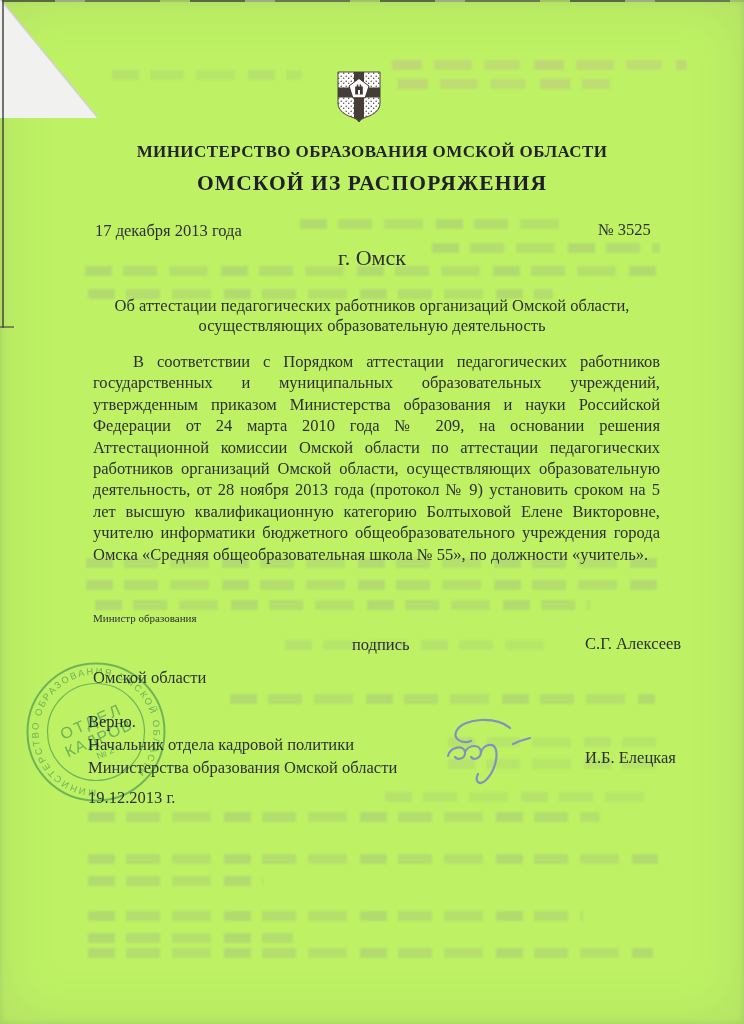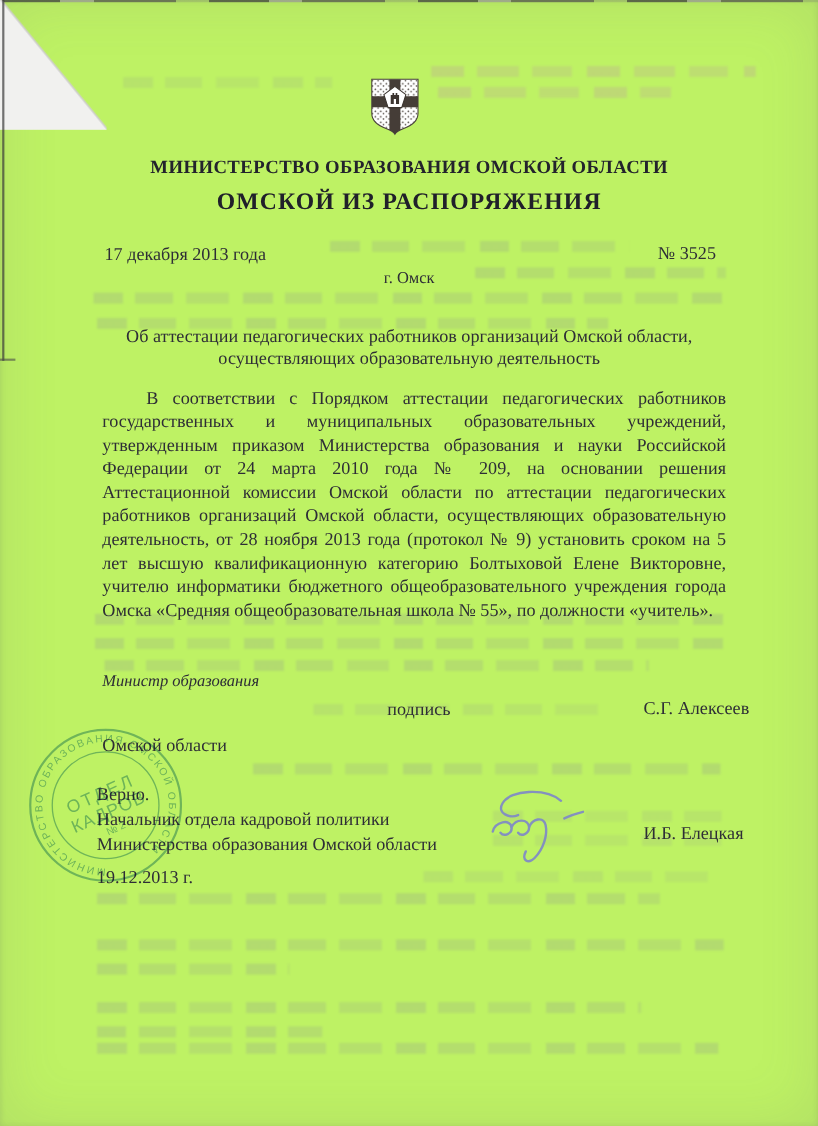--- a/index.html
+++ b/index.html
@@ -18,25 +18,25 @@
   .left-edge-tick{position:absolute;left:0;top:326px;width:14px;height:2px;background:#4a4a4a;opacity:.6;}
   .corner-fold{position:absolute;left:0;top:0;width:97px;height:118px;
     background:linear-gradient(to bottom left, rgba(0,0,0,0) 48.5%, #cfcfcb 49.5%, #f1f1ef 50.5%);}
   
   .abs{position:absolute;}
   .center{text-align:center;}
   .ministry{left:60px;top:142px;width:624px;font-weight:bold;font-size:17px;letter-spacing:.4px;color:#23232c;}
   .doc-title{left:60px;top:171px;width:624px;font-weight:bold;font-size:21.5px;letter-spacing:1.1px;color:#20202a;}
   .date-line{left:95px;top:221px;font-size:16.5px;}
   .doc-number{left:598px;top:220px;font-size:16.5px;}
-  .city{left:60px;top:245px;width:624px;font-size:15px;}
+  .city{left:60px;top:245px;width:624px;font-size:22px;}
   .subject{left:92px;top:296px;width:560px;font-size:16.5px;line-height:19.5px;}
   .body-text{left:93px;top:351px;width:567px;font-size:16.5px;line-height:21.4px;
     text-align:justify;text-indent:40px;}
-  .sig-pos1{left:93px;top:612px;font-size:15px;font-style:italic;}
+  .sig-pos1{left:93px;top:612px;font-size:11px;}
   .sig-pos2{left:93px;top:644px;font-size:16.5px;margin-top:24px;}
   .sig-note{left:352px;top:635px;font-size:16.5px;}
   .sig-name{left:585px;top:634px;font-size:16.5px;}
   .cert-verno{left:88px;top:712px;font-size:16.5px;text-align:center;}
   .cert-l1{left:88px;top:735px;font-size:16.5px;}
   .cert-l2{left:88px;top:758px;font-size:16.5px;}
   .cert-name{left:585px;top:748px;font-size:16.5px;}
   .cert-date{left:88px;top:788px;font-size:16.5px;}
   .emblem{left:334px;top:70px;width:50px;height:54px;}
   .stamp{left:21px;top:657px;width:150px;height:150px;mix-blend-mode:multiply;opacity:.88;}

